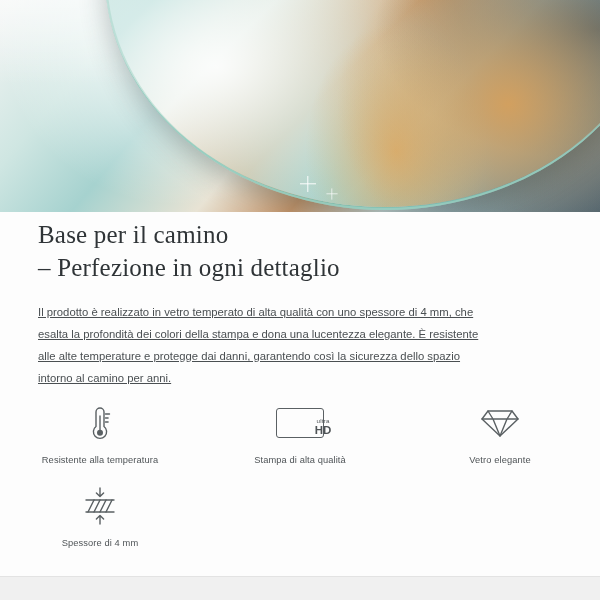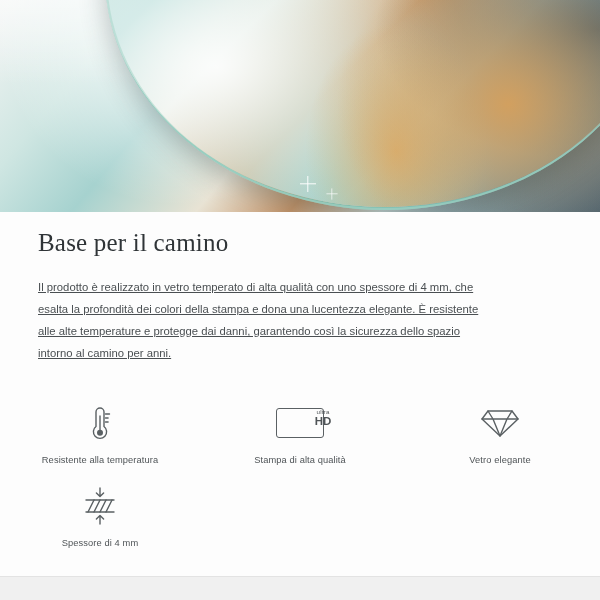--- a/index.html
+++ b/index.html
@@ -77,21 +77,21 @@
     position: absolute;
     background: rgba(255,255,255,0.95);
     left: 50%; top: 50%;
   }
   .sparkle::before { width: 16px; height: 1.4px; transform: translate(-50%,-50%); }
   .sparkle::after  { width: 1.4px; height: 16px; transform: translate(-50%,-50%); }
   .sparkle-1 { left: 300px; top: 176px; }
   .sparkle-2 { left: 324px; top: 186px; transform: scale(0.7); }
 
   
-  .content { position: absolute; top: 204px; left: 0; width: 529px; }
+  .content { position: absolute; top: 196px; left: 0; width: 529px; }
   .headline {
     margin: 22px 0 0 38px;
     font-family: "Liberation Serif", serif;
     font-size: 25px;
     line-height: 1.32;
     color: #2f3437;
     font-weight: 400;
     letter-spacing: 0.2px;
   }
   .headline-line { display: block; }
@@ -131,21 +131,21 @@
     color: #4f5457;
     letter-spacing: 0.1px;
   }
   svg { display: block; }
   .stroke { fill: none; stroke: #5a6063; stroke-width: 1.4; stroke-linecap: round; stroke-linejoin: round; }
   .hd-box {
     width: 30px; height: 30px;
     border: 1.4px solid #5a6063;
     border-radius: 3px;
     display: flex; flex-direction: column;
-    align-items: center; justify-content: flex-start;
+    align-items: center; justify-content: flex-end;
     color: #4f5457;
     padding-left: 46px;
   }
   .hd-ultra { font-size: 6.2px; line-height: 1; letter-spacing: 0.2px; }
   .hd-main { font-size: 11.5px; font-weight: bold; line-height: 1.15; }
 
   
   .footer-bar {
     position: absolute;
     left: 0; bottom: 0;
@@ -166,20 +166,21 @@
       <div class="glass-disc-gloss"></div>
     </div>
     <div class="glass-edge"></div>
     <div class="sparkle sparkle-1"></div>
     <div class="sparkle sparkle-2"></div>
   </div>
 
   <div class="content">
     <h1 class="headline">
       <span class="headline-line">Base per il camino</span>
+      <span class="headline-line">– Perfezione in ogni dettaglio</span>
     </h1>
     <p class="body-copy">Il prodotto è realizzato in vetro temperato di alta qualità con uno spessore di 4 mm, che esalta la profondità dei colori della stampa e dona una lucentezza elegante. È resistente alle alte temperature e protegge dai danni, garantendo così la sicurezza dello spazio intorno al camino per anni.</p>
   </div>
 
   <div class="features">
 
     <div class="feature">
       <div class="feature-icon">
         <svg width="34" height="40" viewBox="0 0 34 40">
           <path class="stroke" d="M17 5 a4 4 0 0 1 4 4 v14.5 a6.6 6.6 0 1 1 -8 0 V9 a4 4 0 0 1 4 -4 z"></path>

